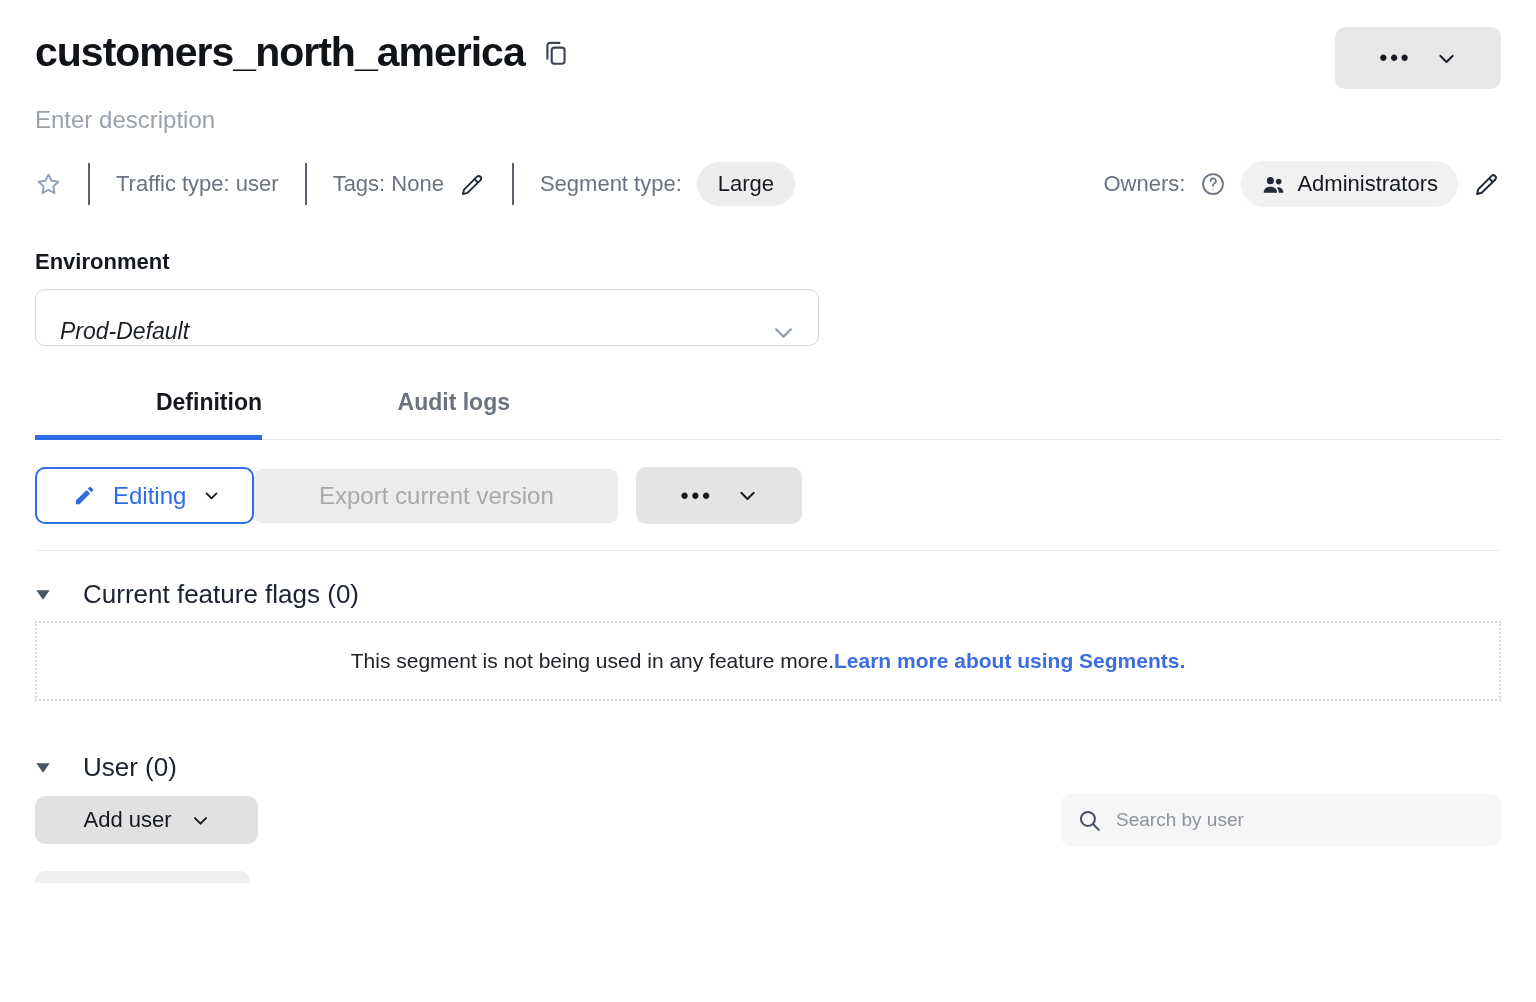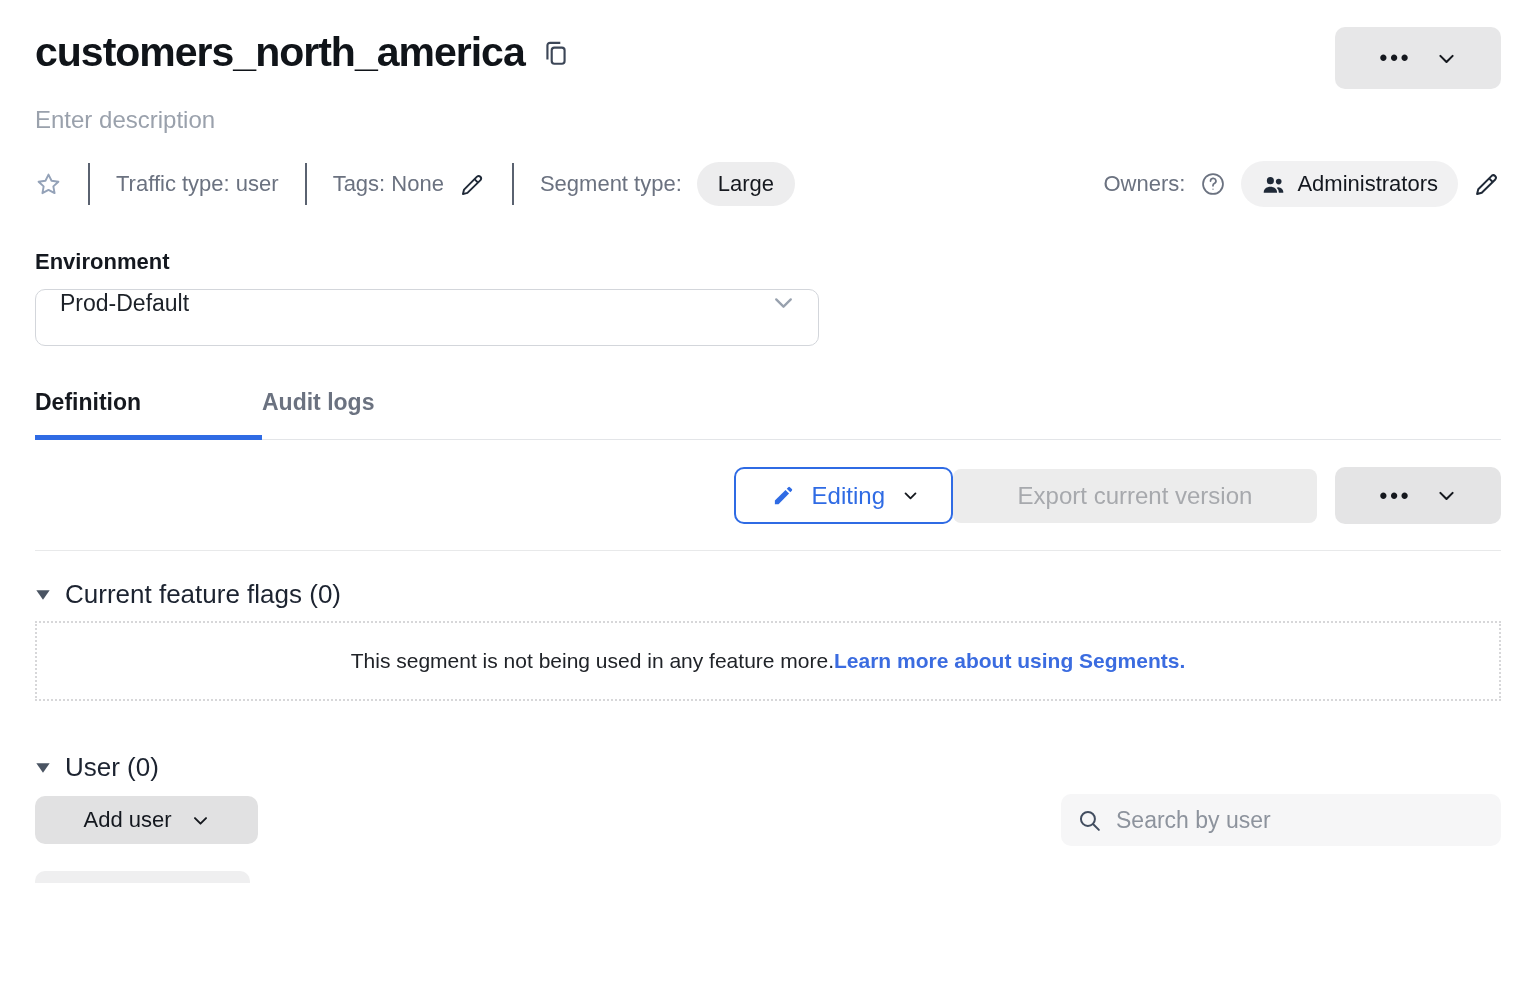--- a/index.html
+++ b/index.html
@@ -35,64 +35,64 @@
   .meta-text{font-size:22px;color:var(--muted-text);white-space:nowrap;}
   .meta-item{display:flex;align-items:center;gap:15px;}
   .pill{background:#ededee;border-radius:24px;padding:9px 21px;font-size:22px;color:#16191f;white-space:nowrap;}
   .owners{margin-left:auto;display:flex;align-items:center;gap:15px;}
   .owner-pill{background:#f1f1f2;border-radius:26px;padding:10px 20px;display:flex;align-items:center;gap:11px;
     font-size:22px;color:#14181f;cursor:pointer;border:none;}
 
   
   .env-label{margin-top:42px;font-size:22px;font-weight:700;color:#14181f;}
   .select{margin-top:14px;width:784px;height:57px;border:1px solid #d3d6db;border-radius:10px;
-    display:flex;align-items:flex-start;justify-content:space-between;padding:0 22px 0 24px;cursor:pointer;background:#fff;}
+    display:flex;align-items:flex-end;justify-content:space-between;padding:0 22px 0 24px;cursor:pointer;background:#fff;font-style:italic;}
   .select-value{font-size:23px;color:#1c2128;}
 
   
   .tabs{margin-top:34px;display:flex;border-bottom:1px solid #e3e5e8;}
-  .tab{padding:9px 0 23px;text-align:left;font-size:23px;font-weight:700;color:var(--muted-text);
+  .tab{padding:9px 0 23px;text-align:right;font-size:23px;font-weight:700;color:var(--muted-text);
     position:relative;cursor:pointer;}
   .tab.t0{width:227px;}
   .tab.t1{width:248px;}
   .tab.active{color:#15181e;}
   .tab.active::after{content:"";position:absolute;left:0;right:0;bottom:-1px;height:5px;background:var(--accent);}
 
   
-  .toolbar{margin-top:27px;display:flex;justify-content:flex-end;align-items:center;}
+  .toolbar{margin-top:27px;display:flex;justify-content:flex-start;align-items:center;}
   .editing-btn{display:flex;align-items:center;gap:17px;height:57px;padding:0 32px 0 36px;
     background:#fff;border:2px solid var(--accent);border-radius:10px;color:var(--accent);
     font-size:24px;font-weight:500;cursor:pointer;font-family:inherit;}
   .right-group{display:flex;gap:18px;align-items:center;}
   .export-btn{width:364px;height:54px;background:#ececec;border:none;border-radius:8px;
     color:#a7a9ad;font-size:24px;font-weight:500;font-family:inherit;cursor:default;}
   .more-btn.small{height:57px;background:#e4e4e5;}
   .hr{margin-top:26px;height:1px;background:#e8e9ea;}
 
   
-  .section-header{display:flex;align-items:center;gap:14px;font-size:26px;color:#1c2330;cursor:pointer;width:fit-content;}
+  .section-header{display:flex;align-items:center;gap:32px;font-size:26px;color:#1c2330;cursor:pointer;width:fit-content;}
   .sh1{margin-top:28px;}
   .sh2{margin-top:51px;}
   .tri{display:flex;flex:none;}
   .dotted-box{border:2px dotted #d7d7d9;display:flex;align-items:center;justify-content:center;
     font-size:21px;color:#202328;}
   .box1{margin-top:11px;height:80px;}
   .box2{margin-top:25px;height:82px;}
   .box-link{color:var(--link);font-weight:700;cursor:pointer;}
   .gap-left{}
 
   
   .user-toolbar{margin-top:11px;display:flex;justify-content:space-between;align-items:center;}
   .add-user-btn{width:223px;height:48px;background:#e1e1e2;border:none;border-radius:10px;
     display:flex;align-items:center;justify-content:center;gap:19px;font-size:22px;color:#14181f;
     font-family:inherit;cursor:pointer;}
   .search-box{width:440px;height:52px;background:#f6f6f7;border-radius:10px;
     display:flex;align-items:center;gap:12px;padding:0 16px;}
   .search-box input{flex:1;border:none;background:transparent;outline:none;
-    font-size:23px;color:#14181f;font-family:inherit;}
+    font-size:19px;color:#14181f;font-family:inherit;}
   .search-box input::placeholder{color:#8d939d;}
 
   .below-fold{margin-top:25px;width:215px;height:12px;background:#efeff0;border-radius:10px 10px 0 0;}
   svg{display:block;}
 </style>
 </head>
 <body>
 
 <div class="page">
 

